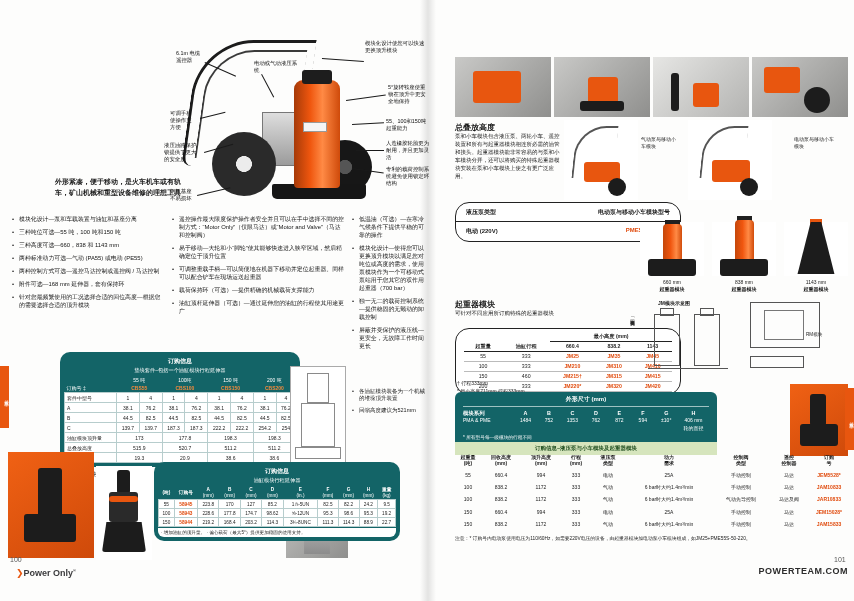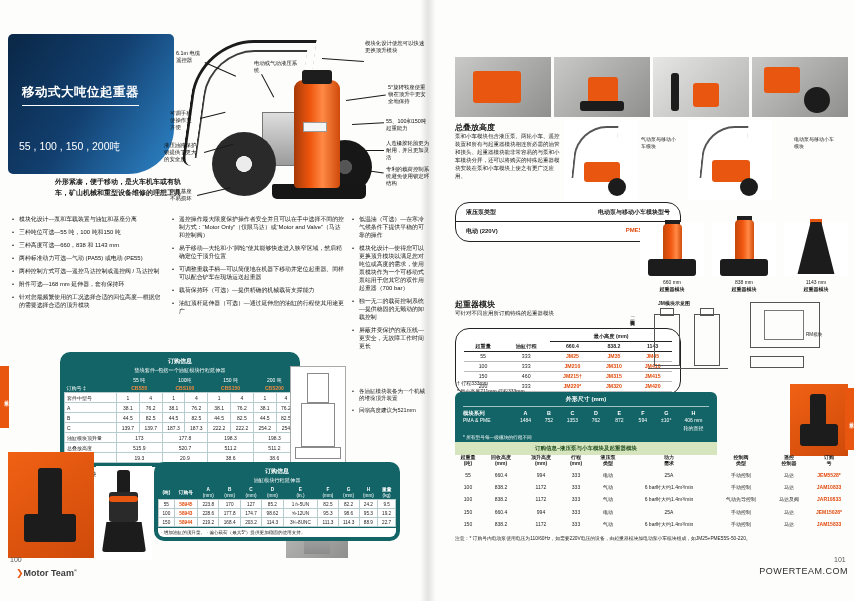--- a/index.html
+++ b/index.html
@@ -67,21 +67,21 @@
   .ph{background:linear-gradient(135deg,#c9c9c7,#8f8f8d);position:absolute;}
   .blob{position:absolute;background:#e8560f;border-radius:3px;}
   .dk{position:absolute;background:#1c1c1c;border-radius:3px;}
   .orange-photo{background:linear-gradient(145deg,#f06114,#cf4a0a);}
   .draw{border:1px solid #aaa;background:#fff;}
   .draw .dr{position:absolute;border:1px solid #8a8a8a;}
   
   .pagenum{font-size:7px;color:#555;}
   .logo{font-size:9px;font-weight:700;color:#3b3b3d;}
   .logo .chv{color:#e8560f;font-weight:700;}
-  .site{font-size:9px;font-weight:400;color:#2c2c2c;letter-spacing:.5px;text-align:right;}
+  .site{font-size:9px;font-weight:700;color:#2c2c2c;letter-spacing:.5px;text-align:right;}
   
   .sec-h{font-size:8px;font-weight:700;}
   .body-txt{font-size:5.5px;line-height:1.45;}
   .cap{font-size:5px;line-height:1.35;}
   .round-box{border:1.5px solid #222;border-radius:14px;background:#fff;}
   .pump-row1{display:flex;justify-content:space-between;font-size:6px;font-weight:700;
     padding:5px 10px 4px;border-bottom:1px solid #222;}
   .pump-row2{display:flex;justify-content:space-between;font-size:6px;padding:5px 10px;}
   .pump-row2 .val{color:#e04a0c;font-weight:700;}
   .mod-photo{position:absolute;width:64px;height:54px;background:#fff;}
@@ -114,24 +114,20 @@
   .tbl-order th{font-weight:700;text-align:center;line-height:1.25;padding:2px 1px;}
   .tbl-order td{text-align:center;padding:3.2px 1px;}
   .tbl-order td:nth-child(9){color:#e04a0c;font-weight:700;}
   .ord-note{font-size:4.8px;line-height:1.4;}
 </style>
 </head>
 <body>
 
 <div class="spread">
 
-  <div class="abs hero">
-    <div class="hero-title">移动式大吨位起重器</div>
-    <div class="hero-tons">55 , 100 , 150 , 200吨</div>
-  </div>
 
   <div class="abs machine">
     <div class="m-handle"></div>
     <div class="m-handle2"></div>
     <div class="m-wheel2"></div>
     <div class="m-pump"></div>
     <div class="m-base"></div>
     <div class="m-cyl"></div>
     <div class="m-cap"></div>
     <div class="m-lbl"></div>
@@ -368,21 +364,21 @@
             <td>88.9</td>
             <td>22.7</td>
           </tr>
         </tbody>
     </table>
     <div class="t2-note">· 增加油缸的顶升量。  · 偏心载荷（最大5°）提供更加稳固的使用支持。</div>
   </div>
 
   <div class="abs pagenum" style="left:10px;top:556px;">100</div>
   <div class="abs logo" style="left:16px;top:568px;">
-    <span class="chv">❯</span><span>Motor Team</span><sup style="font-size:4px;">®</sup>
+    <span class="chv">❯</span><span>Power Only</span><sup style="font-size:4px;">®</sup>
   </div>
 
   <div class="abs gutter"></div>
 
   <div class="abs ph" style="left:455px;top:57px;width:96px;height:60px;">
     <div class="blob" style="left:18px;top:14px;width:48px;height:32px;"></div>
   </div>
   <div class="abs ph" style="left:554px;top:57px;width:96px;height:60px;">
     <div class="blob" style="left:34px;top:20px;width:30px;height:28px;"></div>
     <div class="dk" style="left:26px;top:44px;width:44px;height:10px;"></div>

